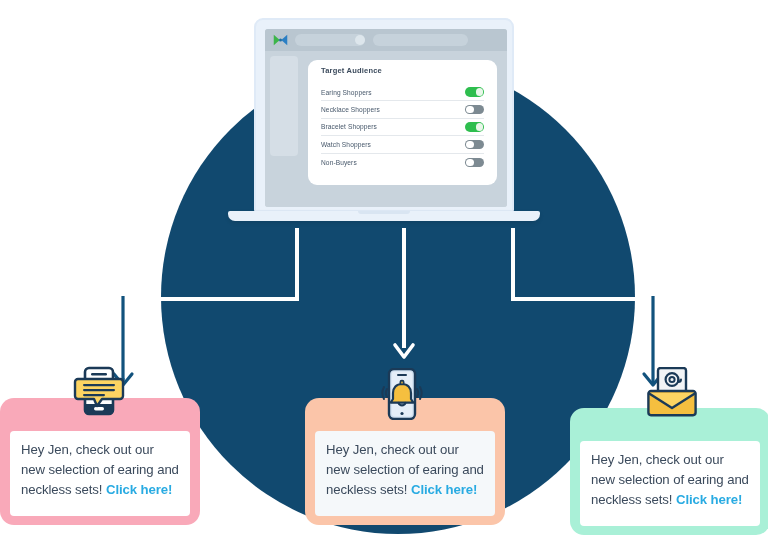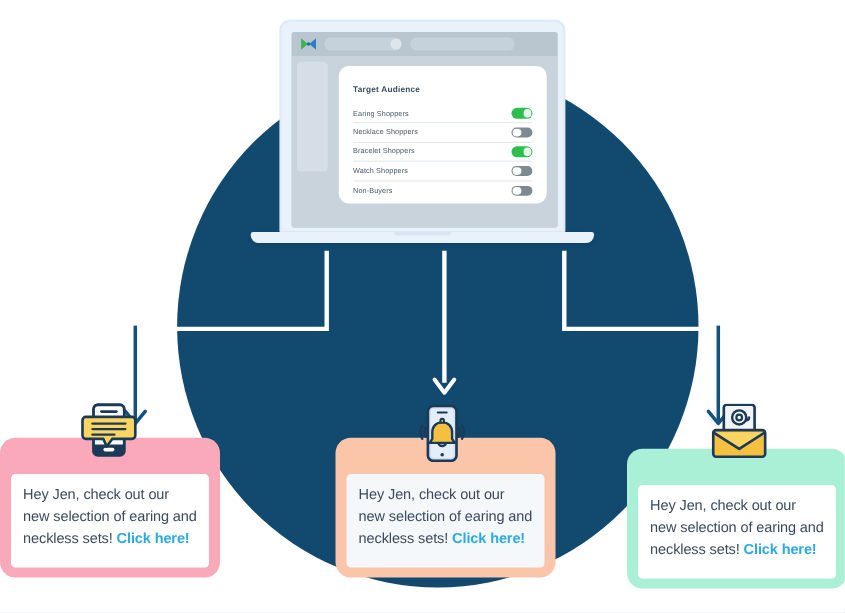--- a/index.html
+++ b/index.html
@@ -61,21 +61,21 @@
     position: absolute; left: 5px; top: 5px; width: 28px; height: 100px;
     background: #d5dee6; border-radius: 4px;
   }
 
   
   .ta-card {
     position: absolute; left: 43px; top: 9px;
     width: 189px; height: 125px;
     background: #ffffff;
     border-radius: 9px;
-    padding: 17px 13px 0 13px;
+    padding: 6px 13px 0 13px;
   }
   .ta-title {
     font-size: 7.5px; font-weight: 700; color: #3b4a5c;
     letter-spacing: .2px; margin-bottom: 9px;
   }
   .ta-row {
     display: flex; align-items: center; justify-content: space-between;
     height: 17.4px;
     border-bottom: 1px solid #e4e8ec;
   }

